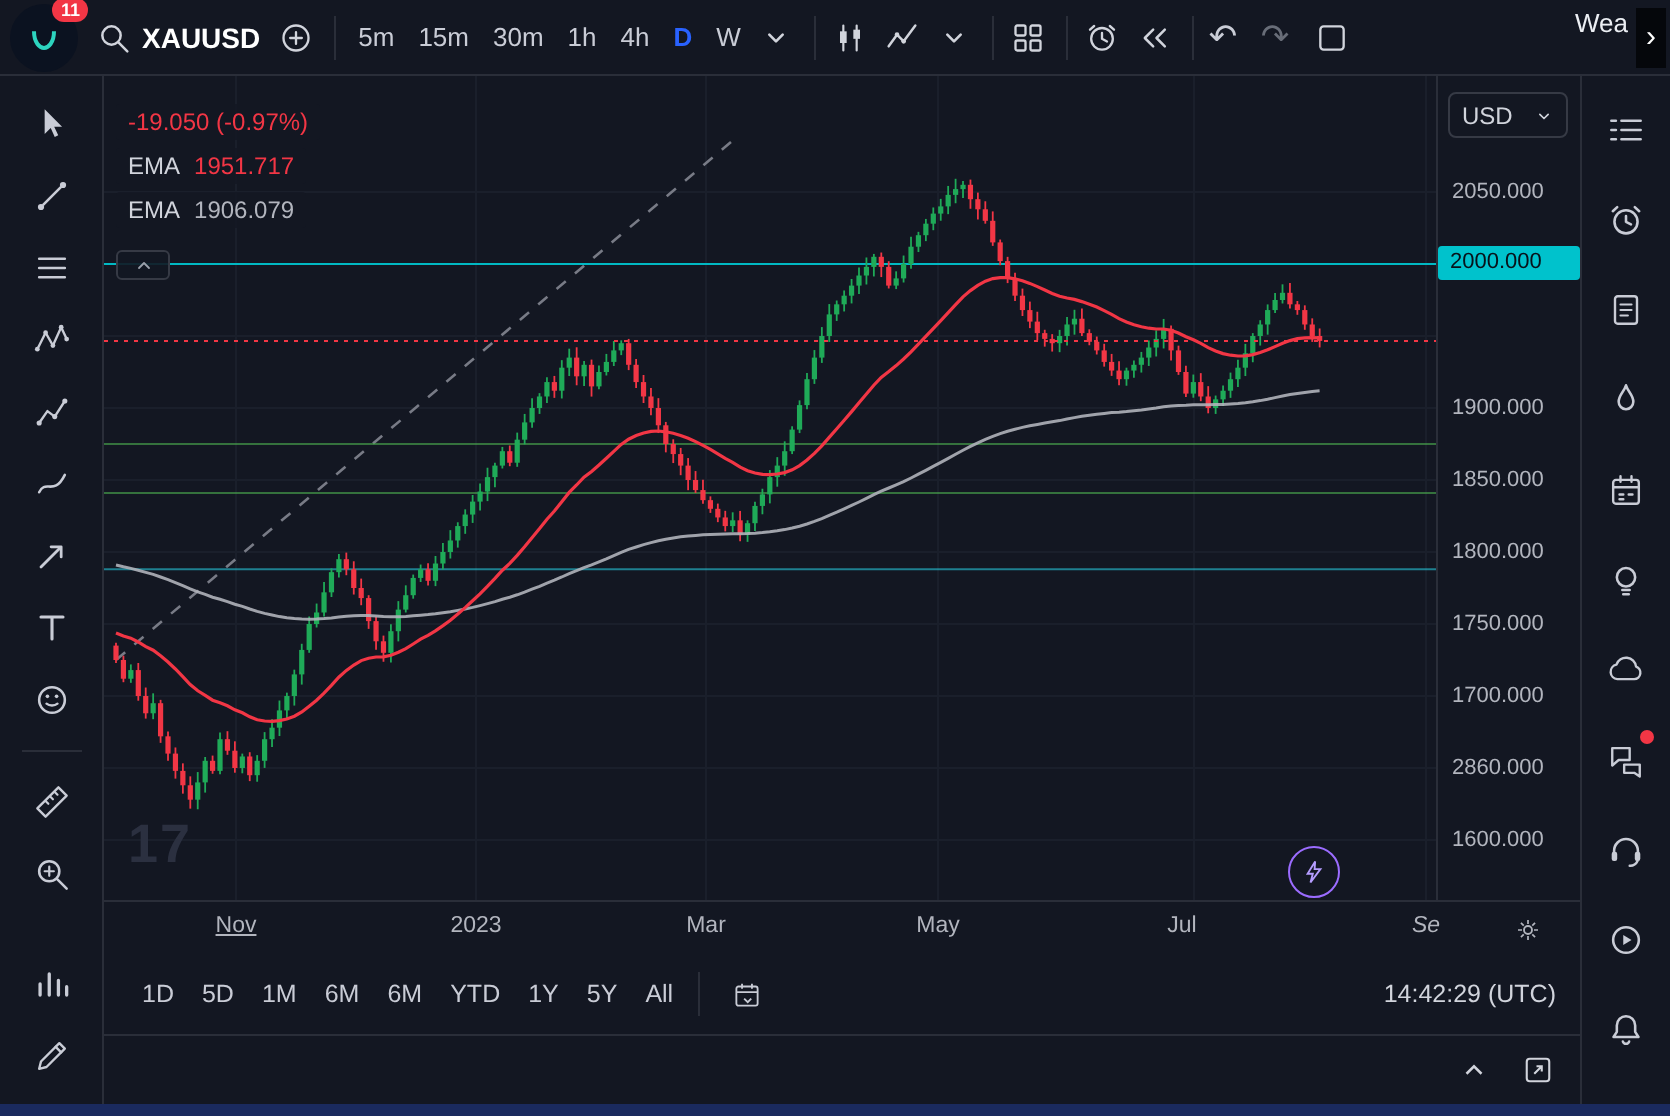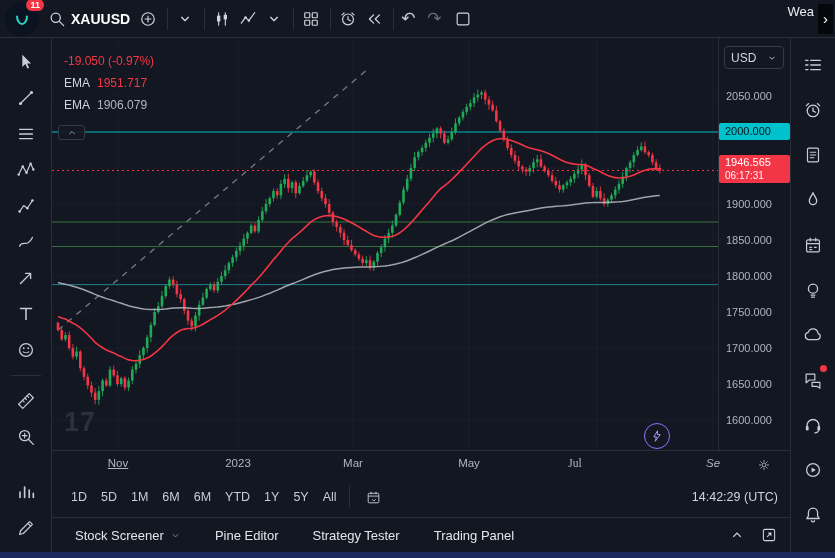--- a/index.html
+++ b/index.html
@@ -139,20 +139,29 @@
       <span class="ic">
         <svg viewBox="0 0 24 24">
             <circle cx="12" cy="12" r="7.5" fill="none" stroke="currentColor" stroke-width="1.4"></circle>
             <path d="M12 8.5v7M8.5 12h7" stroke="currentColor" stroke-width="1.4"></path>
           </svg>
       </span>
     </button>
 
     <div class="divider"></div>
 
+    <div class="tf-group">
+        <button class="tf-btn">5m</button>
+        <button class="tf-btn">15m</button>
+        <button class="tf-btn">30m</button>
+        <button class="tf-btn">1h</button>
+        <button class="tf-btn">4h</button>
+        <button class="tf-btn active">D</button>
+        <button class="tf-btn">W</button>
+      </div>
 
     <button class="icon-btn">
       <span class="ic">
         <svg viewBox="0 0 24 24" width="14" height="14">
             <path d="M8 10l4 4 4-4" fill="none" stroke="currentColor" stroke-width="1.6"></path>
           </svg>
       </span>
     </button>
 
     <div class="divider"></div>
@@ -840,41 +849,37 @@
         <svg class="chev" viewBox="0 0 24 24">
             <path d="M7 10l5 5 5-5" fill="none" stroke="currentColor" stroke-width="2"></path>
           </svg>
       </div>
     <div class="axis-label" style="top: 50px;">2050.000</div>
         <div class="axis-label" style="top: 158px;">1900.000</div>
         <div class="axis-label" style="top: 194px;">1850.000</div>
         <div class="axis-label" style="top: 230px;">1800.000</div>
         <div class="axis-label" style="top: 266px;">1750.000</div>
         <div class="axis-label" style="top: 302px;">1700.000</div>
-        <div class="axis-label" style="top: 338px;">1650.000</div>
+        <div class="axis-label" style="top: 338px;">2860.000</div>
         <div class="axis-label" style="top: 374px;">1600.000</div>
         <div class="price-tag tag-cyan" style="top: 85px;">2000.000</div>
-        <div class="price-tag tag-red" style="top: 117.473px;">
-          <div>1946.565</div>
-          <div class="cd">06:17:31</div>
-        </div>
       </div>
 
     <div class="time-axis">
       <button class="gear-btn">
         <svg viewBox="0 0 24 24">
             <circle cx="12" cy="12" r="3" fill="none" stroke="currentColor" stroke-width="1.4"></circle>
             <path d="M12 4.5v3M12 16.5v3M4.5 12h3M16.5 12h3M6.7 6.7l2.1 2.1M15.2 15.2l2.1 2.1M17.3 6.7l-2.1 2.1M8.8 15.2l-2.1 2.1" stroke="currentColor" stroke-width="1.3"></path>
           </svg>
       </button>
     <span class="time-label" style="left: 66px; text-decoration: underline;">Nov</span>
         <span class="time-label" style="left: 186px;">2023</span>
         <span class="time-label" style="left: 301px;">Mar</span>
         <span class="time-label" style="left: 417px;">May</span>
-        <span class="time-label" style="left: 523px; font-family: Liberation Serif, serif;">Jul</span>
+        <span class="time-label" style="left: 539px;">Jul</span>
         <span class="time-label" style="left: 661px; font-style: italic;">Se</span>
       </div>
 
     <div class="range-bar">
       <div style="display:flex;align-items:center">
           <button class="range-btn">1D</button>
           <button class="range-btn">5D</button>
           <button class="range-btn">1M</button>
           <button class="range-btn">6M</button>
           <button class="range-btn">6M</button>
@@ -887,37 +892,20 @@
       <button class="goto-btn">
         <svg viewBox="0 0 24 24">
             <rect x="4.5" y="6" width="15" height="13.5" rx="1.5" fill="none" stroke="currentColor" stroke-width="1.3"></rect>
             <path d="M4.5 10h15M8.5 4v3.5M15.5 4v3.5M10 14.5l2.5 2.5 2.5-2.5" fill="none" stroke="currentColor" stroke-width="1.3"></path>
           </svg>
       </button>
       <span class="range-clock">14:42:29 (UTC)</span>
     </div>
 
     <div class="bottom-tabs">
-      <div style="display:flex;height:100%">
-          <div class="tab-item">
-            <span>Stock Screener</span>
-            <svg class="chev" viewBox="0 0 24 24">
-              <path d="M7 10l5 5 5-5" fill="none" stroke="currentColor" stroke-width="1.8"></path>
-            </svg>
-          </div>
-          <div class="tab-item">
-            <span>Pine Editor</span>
-          </div>
-          <div class="tab-item">
-            <span>Strategy Tester</span>
-          </div>
-          <div class="tab-item">
-            <span>Trading Panel</span>
-          </div>
-        </div>
       <div class="tabs-right">
         <button class="icon-btn">
           <svg viewBox="0 0 24 24" width="16" height="16">
               <path d="M7 14.5l5-5 5 5" fill="none" stroke="currentColor" stroke-width="1.7"></path>
             </svg>
         </button>
         <button class="icon-btn">
           <svg viewBox="0 0 24 24" width="16" height="16">
               <rect x="4.5" y="4.5" width="15" height="15" rx="2" fill="none" stroke="currentColor" stroke-width="1.4"></rect>
               <path d="M9.5 14.5l5-5M14.5 13v-3.5H11" fill="none" stroke="currentColor" stroke-width="1.4"></path>

